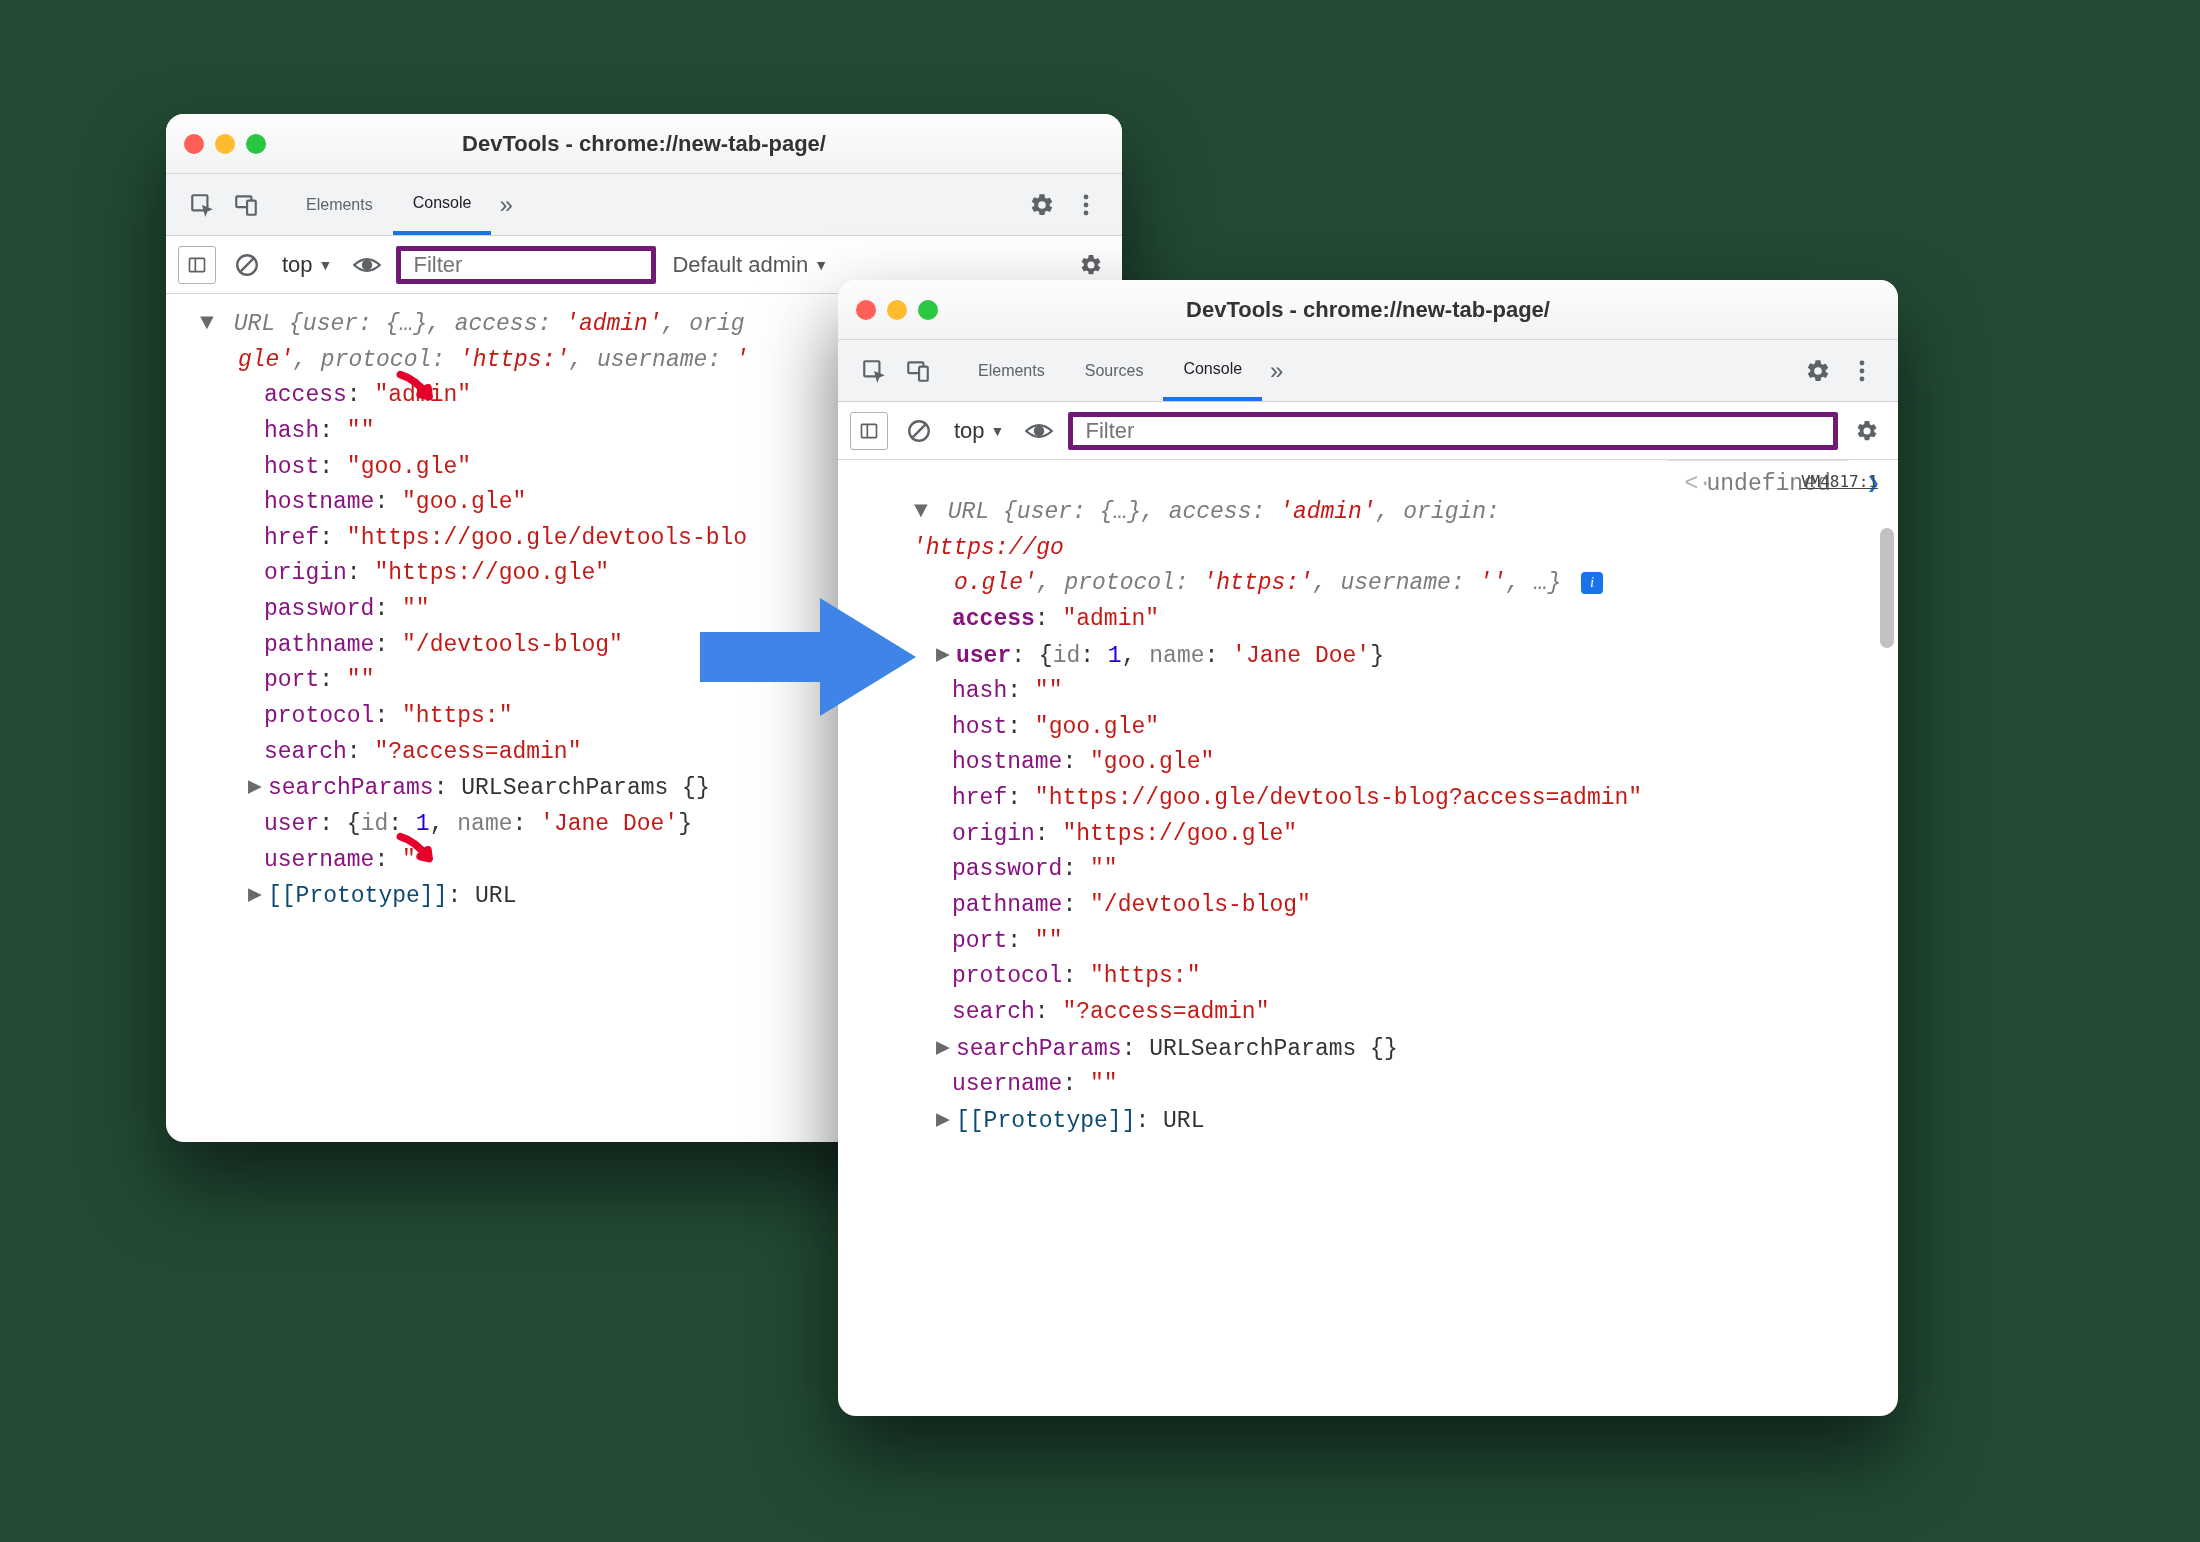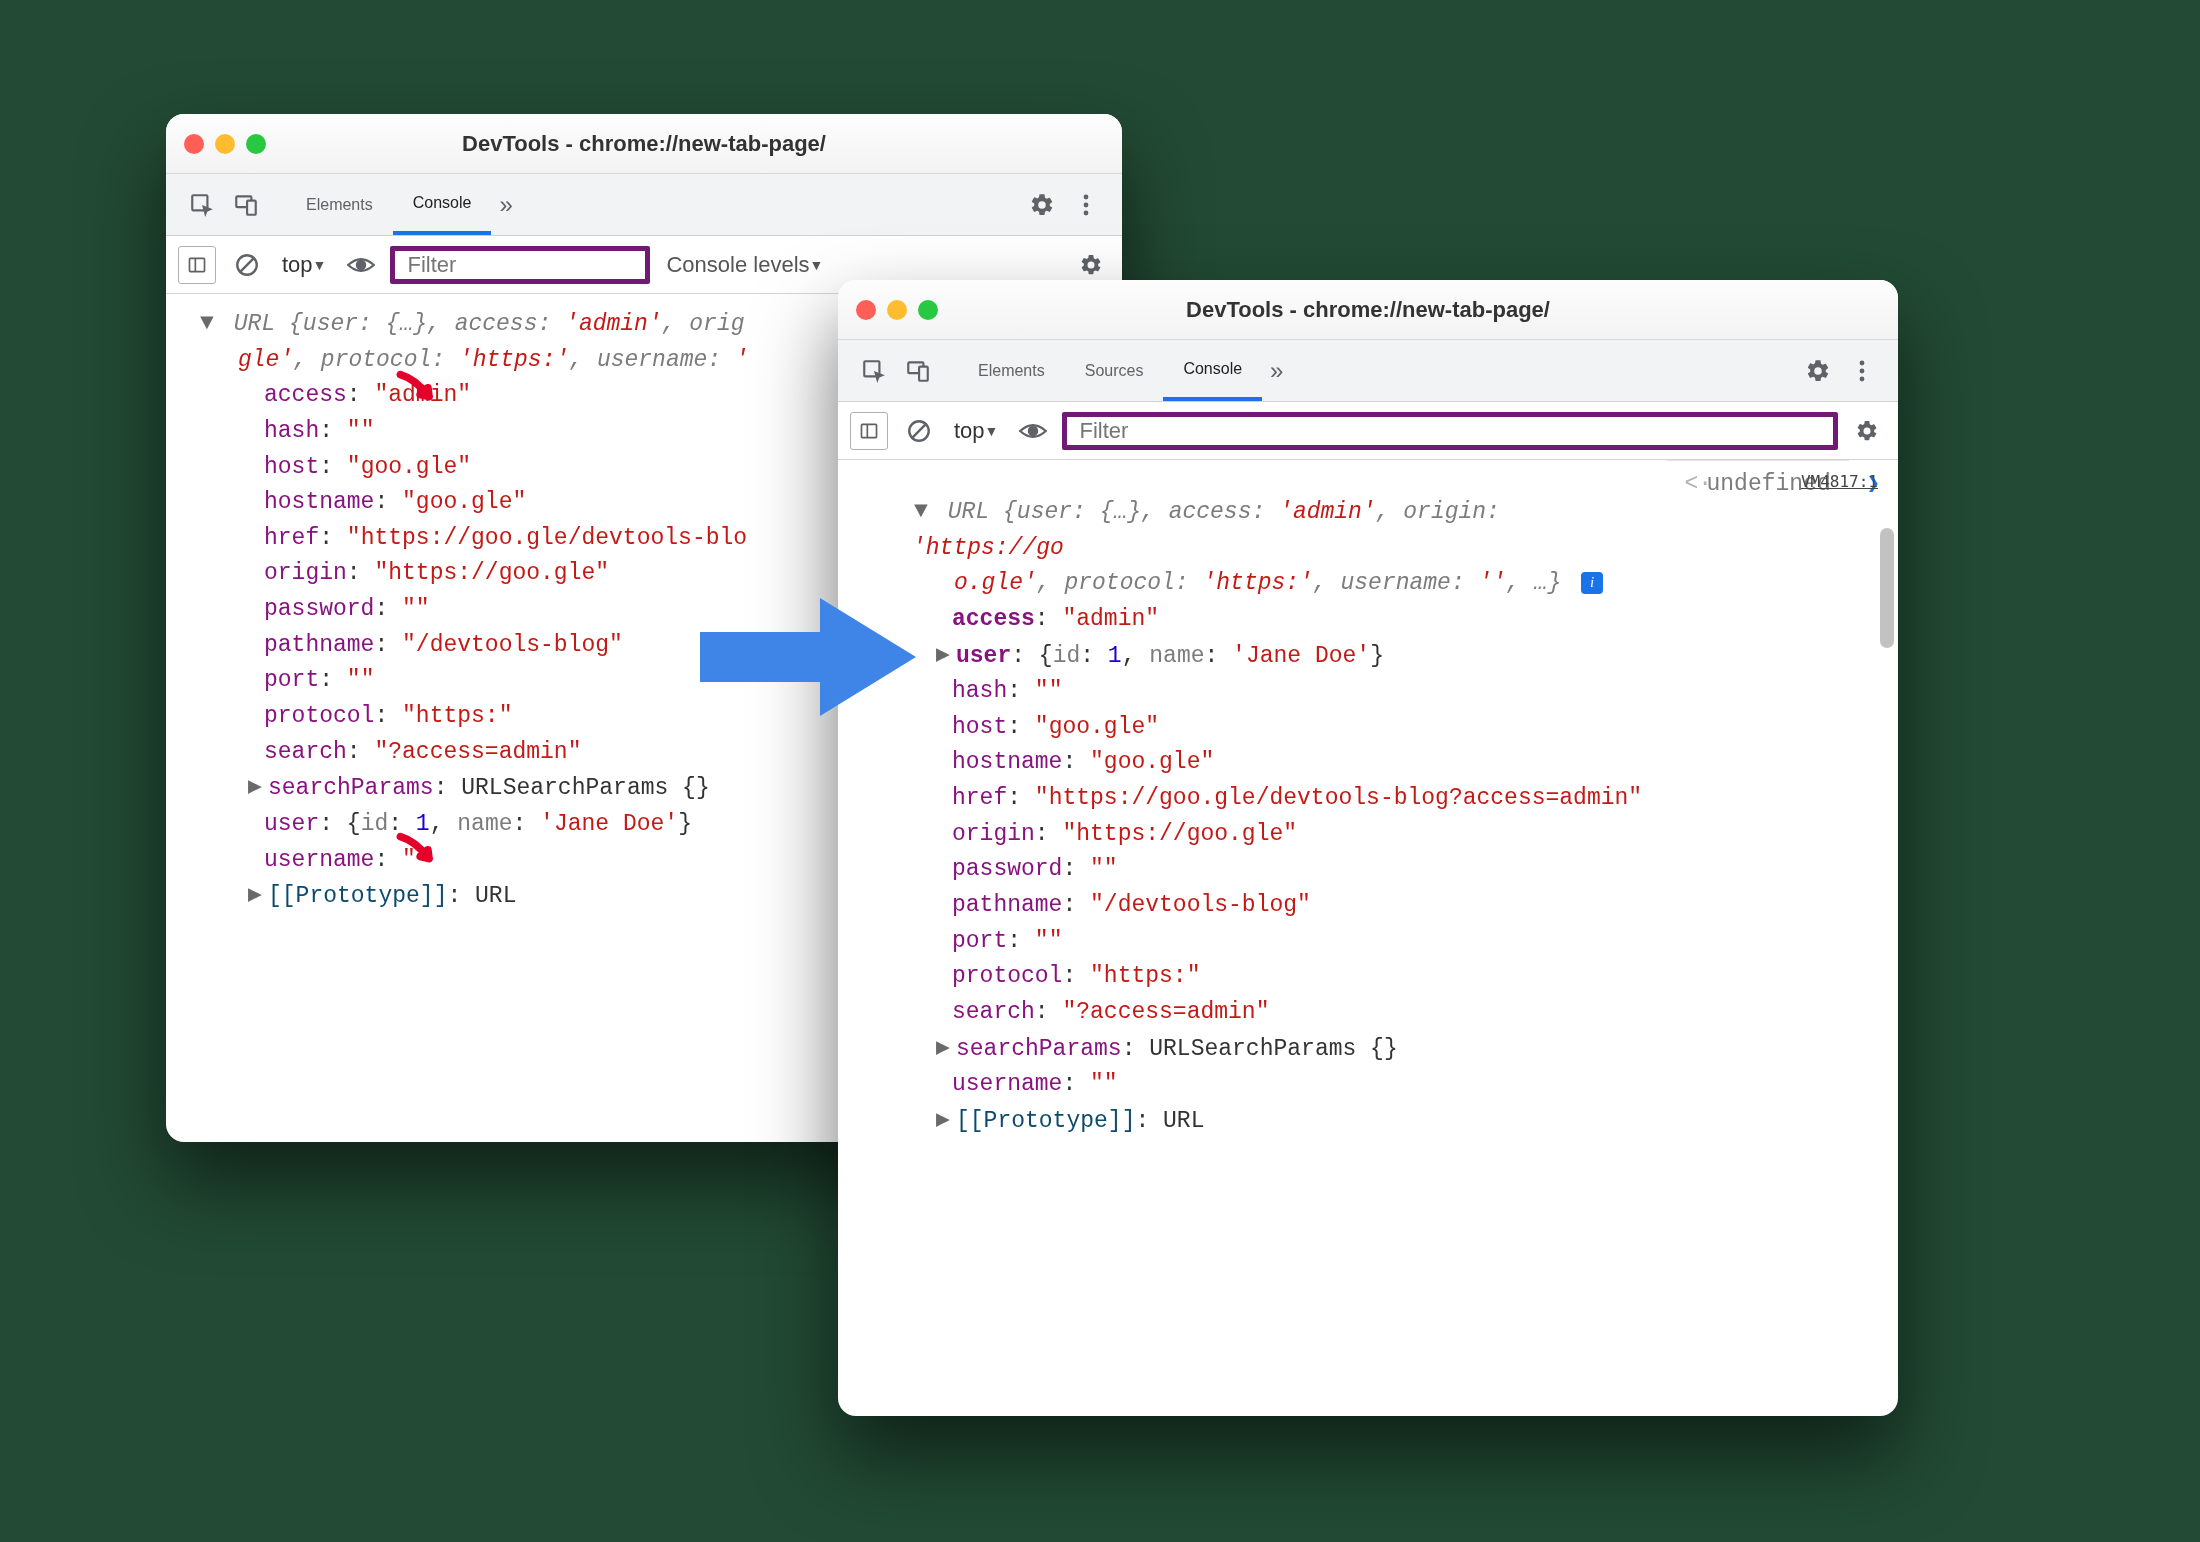--- a/index.html
+++ b/index.html
@@ -67,21 +67,21 @@
     width:38px;height:38px;border:1px solid #b0b0b0;border-radius:3px;
     display:flex;align-items:center;justify-content:center;color:#606060;
     margin-right:2px;
   }
 
   .filterbar {
     height:58px; background:#fff; border-bottom:1px solid #d5d5d5;
     display:flex; align-items:center; padding:0 12px; gap:10px;
     position: relative;
   }
-  .filterbar .sel{font-size:22px;color:#333;display:flex;align-items:center;cursor:pointer; padding:0 6px;}
+  .filterbar .sel{font-size:22px;color:#333;display:flex;align-items:center;gap:6px;cursor:pointer; padding:0 6px;}
   .filterbar .tri{font-size:14px;color:#555;}
   .filterbar input{
     height:38px;border:5px solid #701a75;background:#fff;padding:0 12px;
     font-size:22px;color:#333;border-radius:2px;flex:0 0 auto;
   }
   .w1 .filterbar input{width:260px;}
   .w2 .filterbar input{flex:1; min-width:200px;}
   .filterbar .eye{width:38px;height:38px;display:flex;align-items:center;justify-content:center;color:#5f6368;}
 
   .console-body {
@@ -201,21 +201,21 @@
       <span class="tri">▼</span>
     </div>
     <div class="eye">
       <svg width="28" height="20" viewBox="0 0 24 16" fill="none" stroke="#5f6368" stroke-width="2">
           <path d="M1 8 Q12 -2 23 8 Q12 18 1 8 Z"></path>
           <circle cx="12" cy="8" r="3.5" fill="#5f6368"></circle>
         </svg>
     </div>
     <input type="text" placeholder="Filter" style="">
     <div class="sel" style="flex:1;justify-content:flex-start;color:#555;">
-      <span>Console levels</span>
+      <span>Default admin</span>
       <span class="tri">▼</span>
     </div>
     <div class="eye">
       <svg width="24" height="24" viewBox="0 0 24 24" fill="#5f6368">
           <path d="M19.14,12.94a7,7,0,0,0,.05-.94,7,7,0,0,0-.05-.94l2.03-1.58a.5.5,0,0,0,.12-.64l-1.92-3.32a.5.5,0,0,0-.61-.22l-2.39.96a7,7,0,0,0-1.62-.94l-.36-2.54A.5.5,0,0,0,13.9,2h-3.8a.5.5,0,0,0-.49.42L9.25,4.96a7,7,0,0,0-1.62.94l-2.39-.96a.5.5,0,0,0-.61.22L2.71,8.48a.5.5,0,0,0,.12.64L4.86,10.7a7,7,0,0,0-.05.94,7,7,0,0,0,.05.94L2.83,14.16a.5.5,0,0,0-.12.64l1.92,3.32a.5.5,0,0,0,.61.22l2.39-.96a7,7,0,0,0,1.62.94l.36,2.54a.5.5,0,0,0,.49.42h3.8a.5.5,0,0,0,.49-.42l.36-2.54a7,7,0,0,0,1.62-.94l2.39.96a.5.5,0,0,0,.61-.22l1.92-3.32a.5.5,0,0,0-.12-.64ZM12,15.5A3.5,3.5,0,1,1,15.5,12,3.5,3.5,0,0,1,12,15.5Z"></path>
         </svg>
     </div>
   </div>
 
   <div class="console-body">

